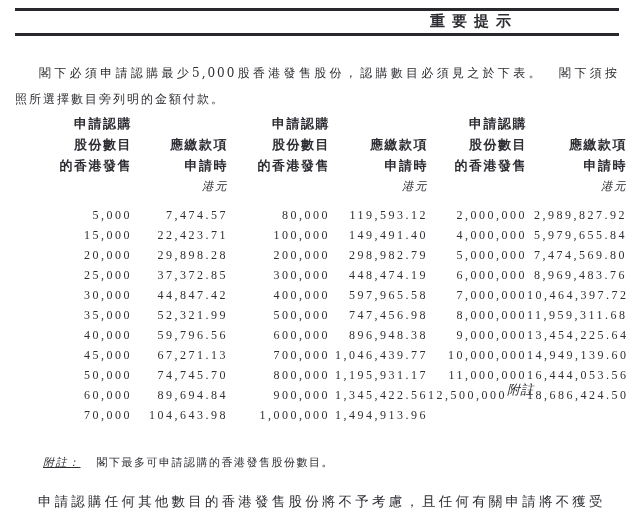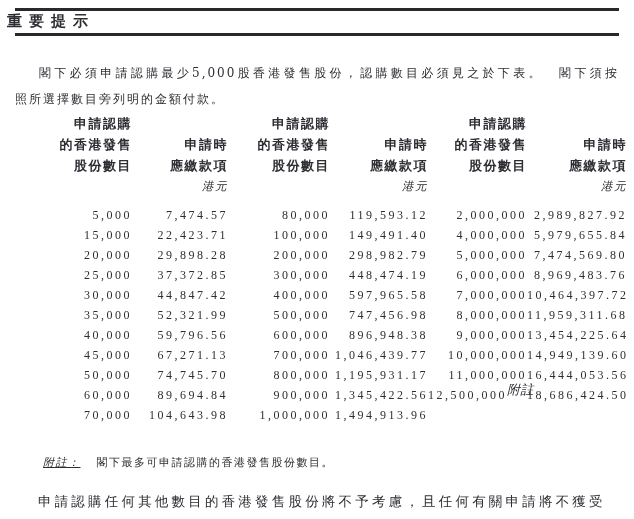--- a/index.html
+++ b/index.html
@@ -19,21 +19,21 @@
     height: 2.5px;
     background: #29282d;
   }
   .rule-top { top: 8px; }
   .rule-bottom { top: 33px; }
   .page-title {
     position: absolute;
     top: 12px;
     left: 0;
     width: 518px;
-    text-align: left;
+    text-align: right;
     font-size: 15px;
     font-weight: bold;
     letter-spacing: 7px;
     text-indent: 7px; 
   }
   .intro {
     position: absolute;
     top: 60px;
     left: 15px;
     width: 604px;
@@ -140,35 +140,35 @@
     <thead>
       <tr>
         <th>申請認購</th>
         <th></th>
         <th>申請認購</th>
         <th></th>
         <th>申請認購</th>
         <th></th>
       </tr>
       <tr>
+        <th>股份數目</th>
+        <th>應繳款項</th>
+        <th>股份數目</th>
+        <th>應繳款項</th>
+        <th>股份數目</th>
+        <th>應繳款項</th>
+      </tr>
+      <tr>
         <th>的香港發售</th>
         <th>申請時</th>
         <th>的香港發售</th>
         <th>申請時</th>
         <th>的香港發售</th>
         <th>申請時</th>
       </tr>
-      <tr>
-        <th>股份數目</th>
-        <th>應繳款項</th>
-        <th>股份數目</th>
-        <th>應繳款項</th>
-        <th>股份數目</th>
-        <th>應繳款項</th>
-      </tr>
       <tr class="currency-row">
         <th></th>
         <th>港元</th>
         <th></th>
         <th>港元</th>
         <th></th>
         <th>港元</th>
       </tr>
     </thead>
     <tbody id="table-body">

